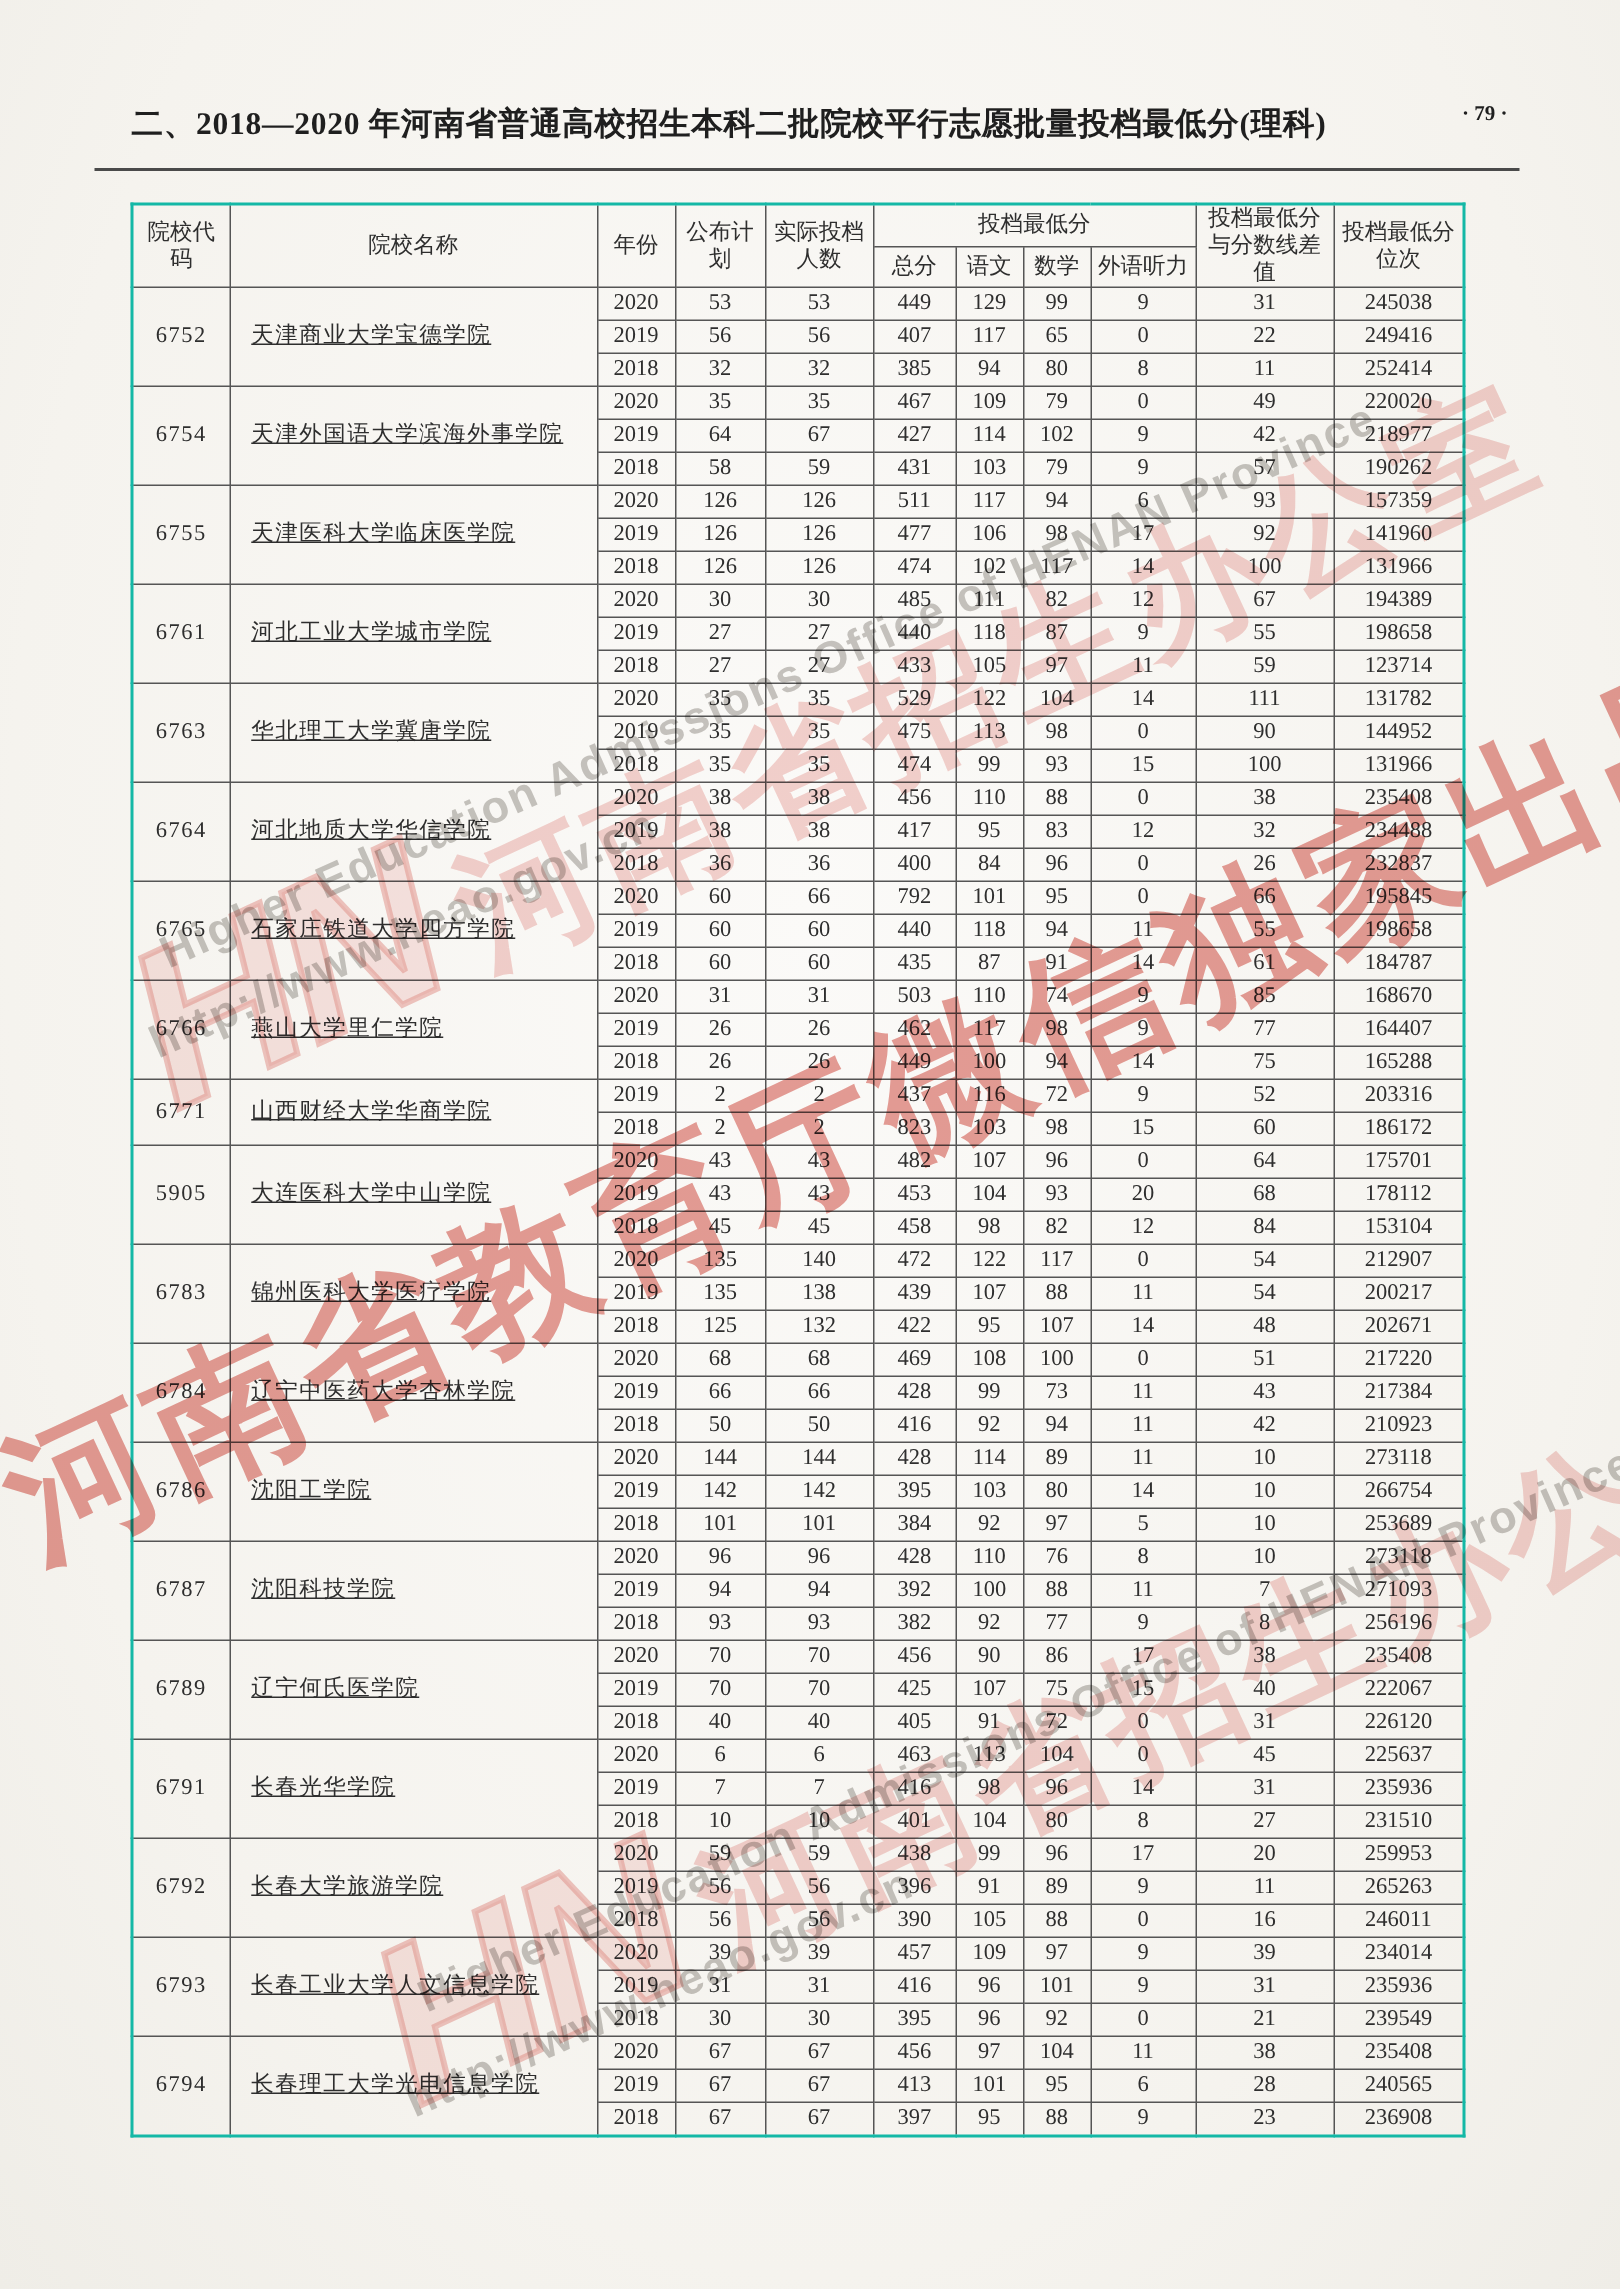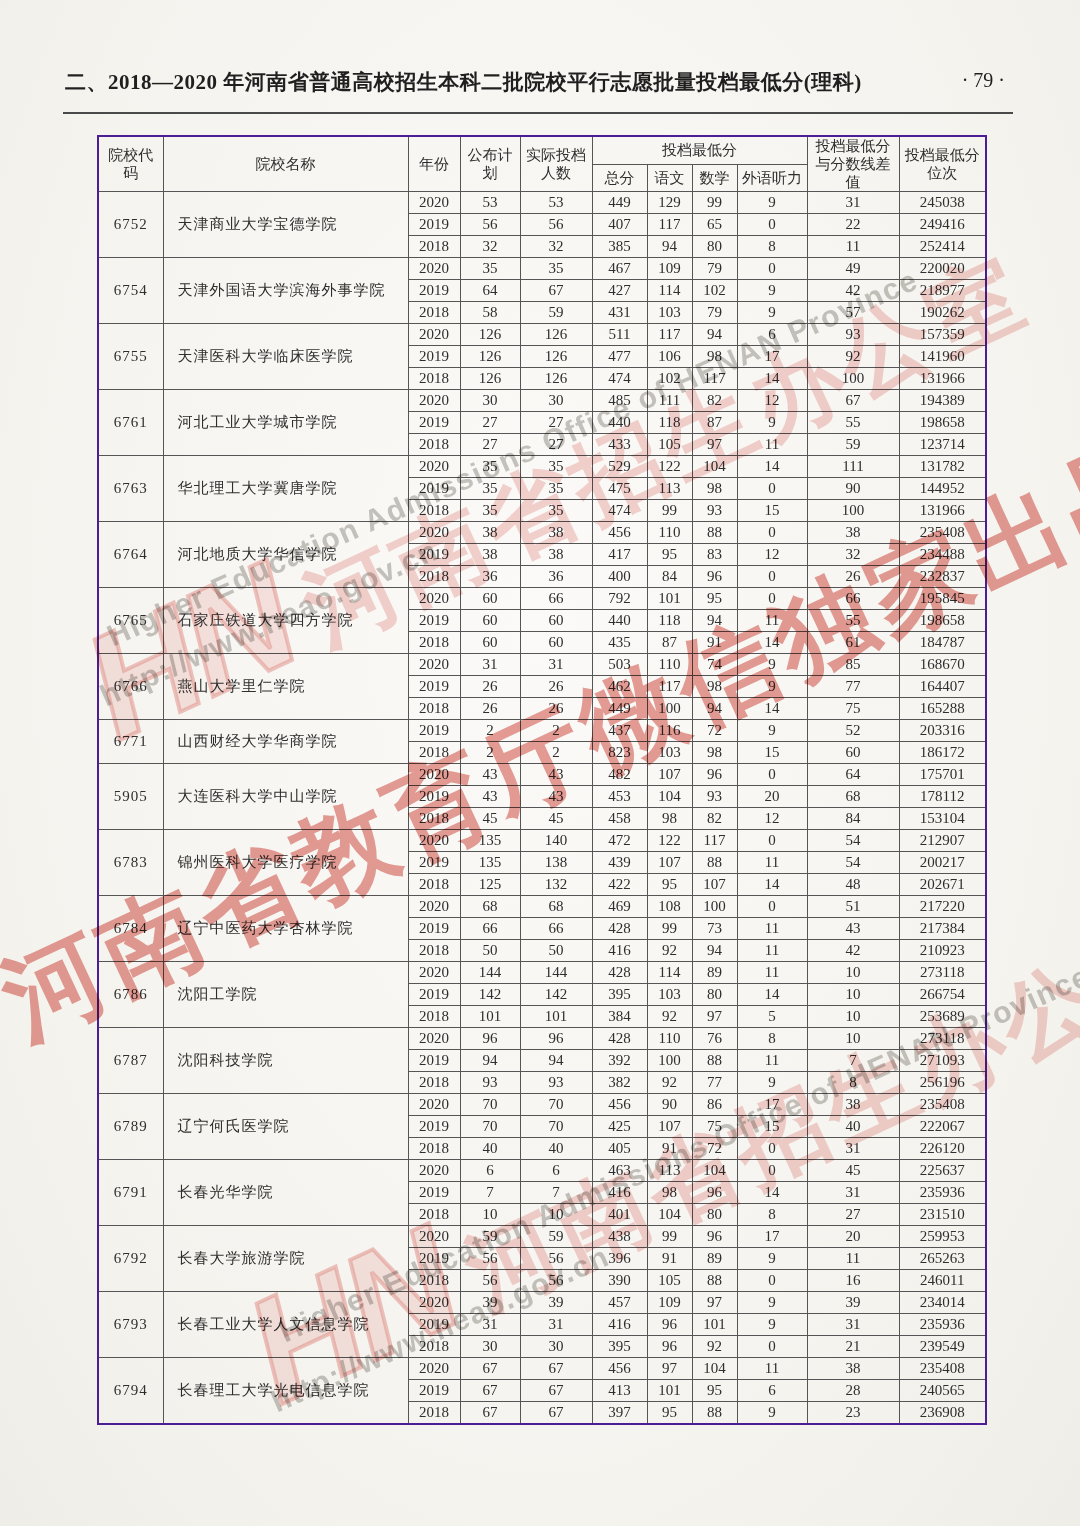--- a/index.html
+++ b/index.html
@@ -5,42 +5,42 @@
   html,body{margin:0;padding:0;}
   body{
     width:1080px;height:1526px;position:relative;overflow:hidden;
     background:#f7f5f1;
     background-image:radial-gradient(ellipse at 50% 40%, #fbfaf8 0%, #f5f3ee 70%, #efede7 100%);
     font-family:"Liberation Serif","DejaVu Serif",serif;
     color:#2b2b2b;
   }
   .page-header{position:absolute;left:65px;top:68px;width:948px;height:34px;}
   .title{
-    position:absolute;left:0;right:106px;text-align:left;
+    position:absolute;left:0;right:106px;text-align:center;
     font-size:21px;font-weight:bold;letter-spacing:0.5px;color:#1f1f1f;white-space:nowrap;
   }
-  .pageno{position:absolute;right:8px;top:1px;font-size:20px;font-weight:normal;color:#1f1f1f;}
+  .pageno{position:absolute;right:8px;top:1px;font-size:14px;font-weight:bold;color:#1f1f1f;}
   .rule{position:absolute;left:63px;top:112px;width:950px;height:2px;background:#4a4a4a;}
 
   table.score-table{
-    position:absolute;left:97px;top:135px;width:888px;
+    position:absolute;left:87px;top:135px;width:888px;
     border-collapse:collapse;table-layout:fixed;
-    border:2px solid #4c1d95;
+    border:2px solid #14b8a6;
     background:transparent;
   }
   .score-table th,.score-table td{
     border:1px solid #555;
     font-size:15px;font-weight:normal;
     text-align:center;vertical-align:middle;
     padding:0 2px;color:#2e2e2e;
     overflow:hidden;white-space:nowrap;
   }
   .score-table thead th{height:22px;line-height:18px;white-space:normal;}
   .score-table tbody td{height:21px;line-height:21px;}
-  .score-table td.name{text-align:left;padding-left:14px;letter-spacing:1px;}
+  .score-table td.name{text-align:left;padding-left:14px;letter-spacing:1px;text-decoration:underline;}
   .score-table td.code{letter-spacing:1px;}
 
   
   .wm{
     position:absolute;white-space:nowrap;pointer-events:none;
     transform-origin:0 0;mix-blend-mode:multiply;z-index:6;
     font-family:"Liberation Sans","DejaVu Sans",sans-serif;
   }
   .wm-red{
     left:-18px;top:948px;font-size:100px;font-weight:bold;letter-spacing:6px;

